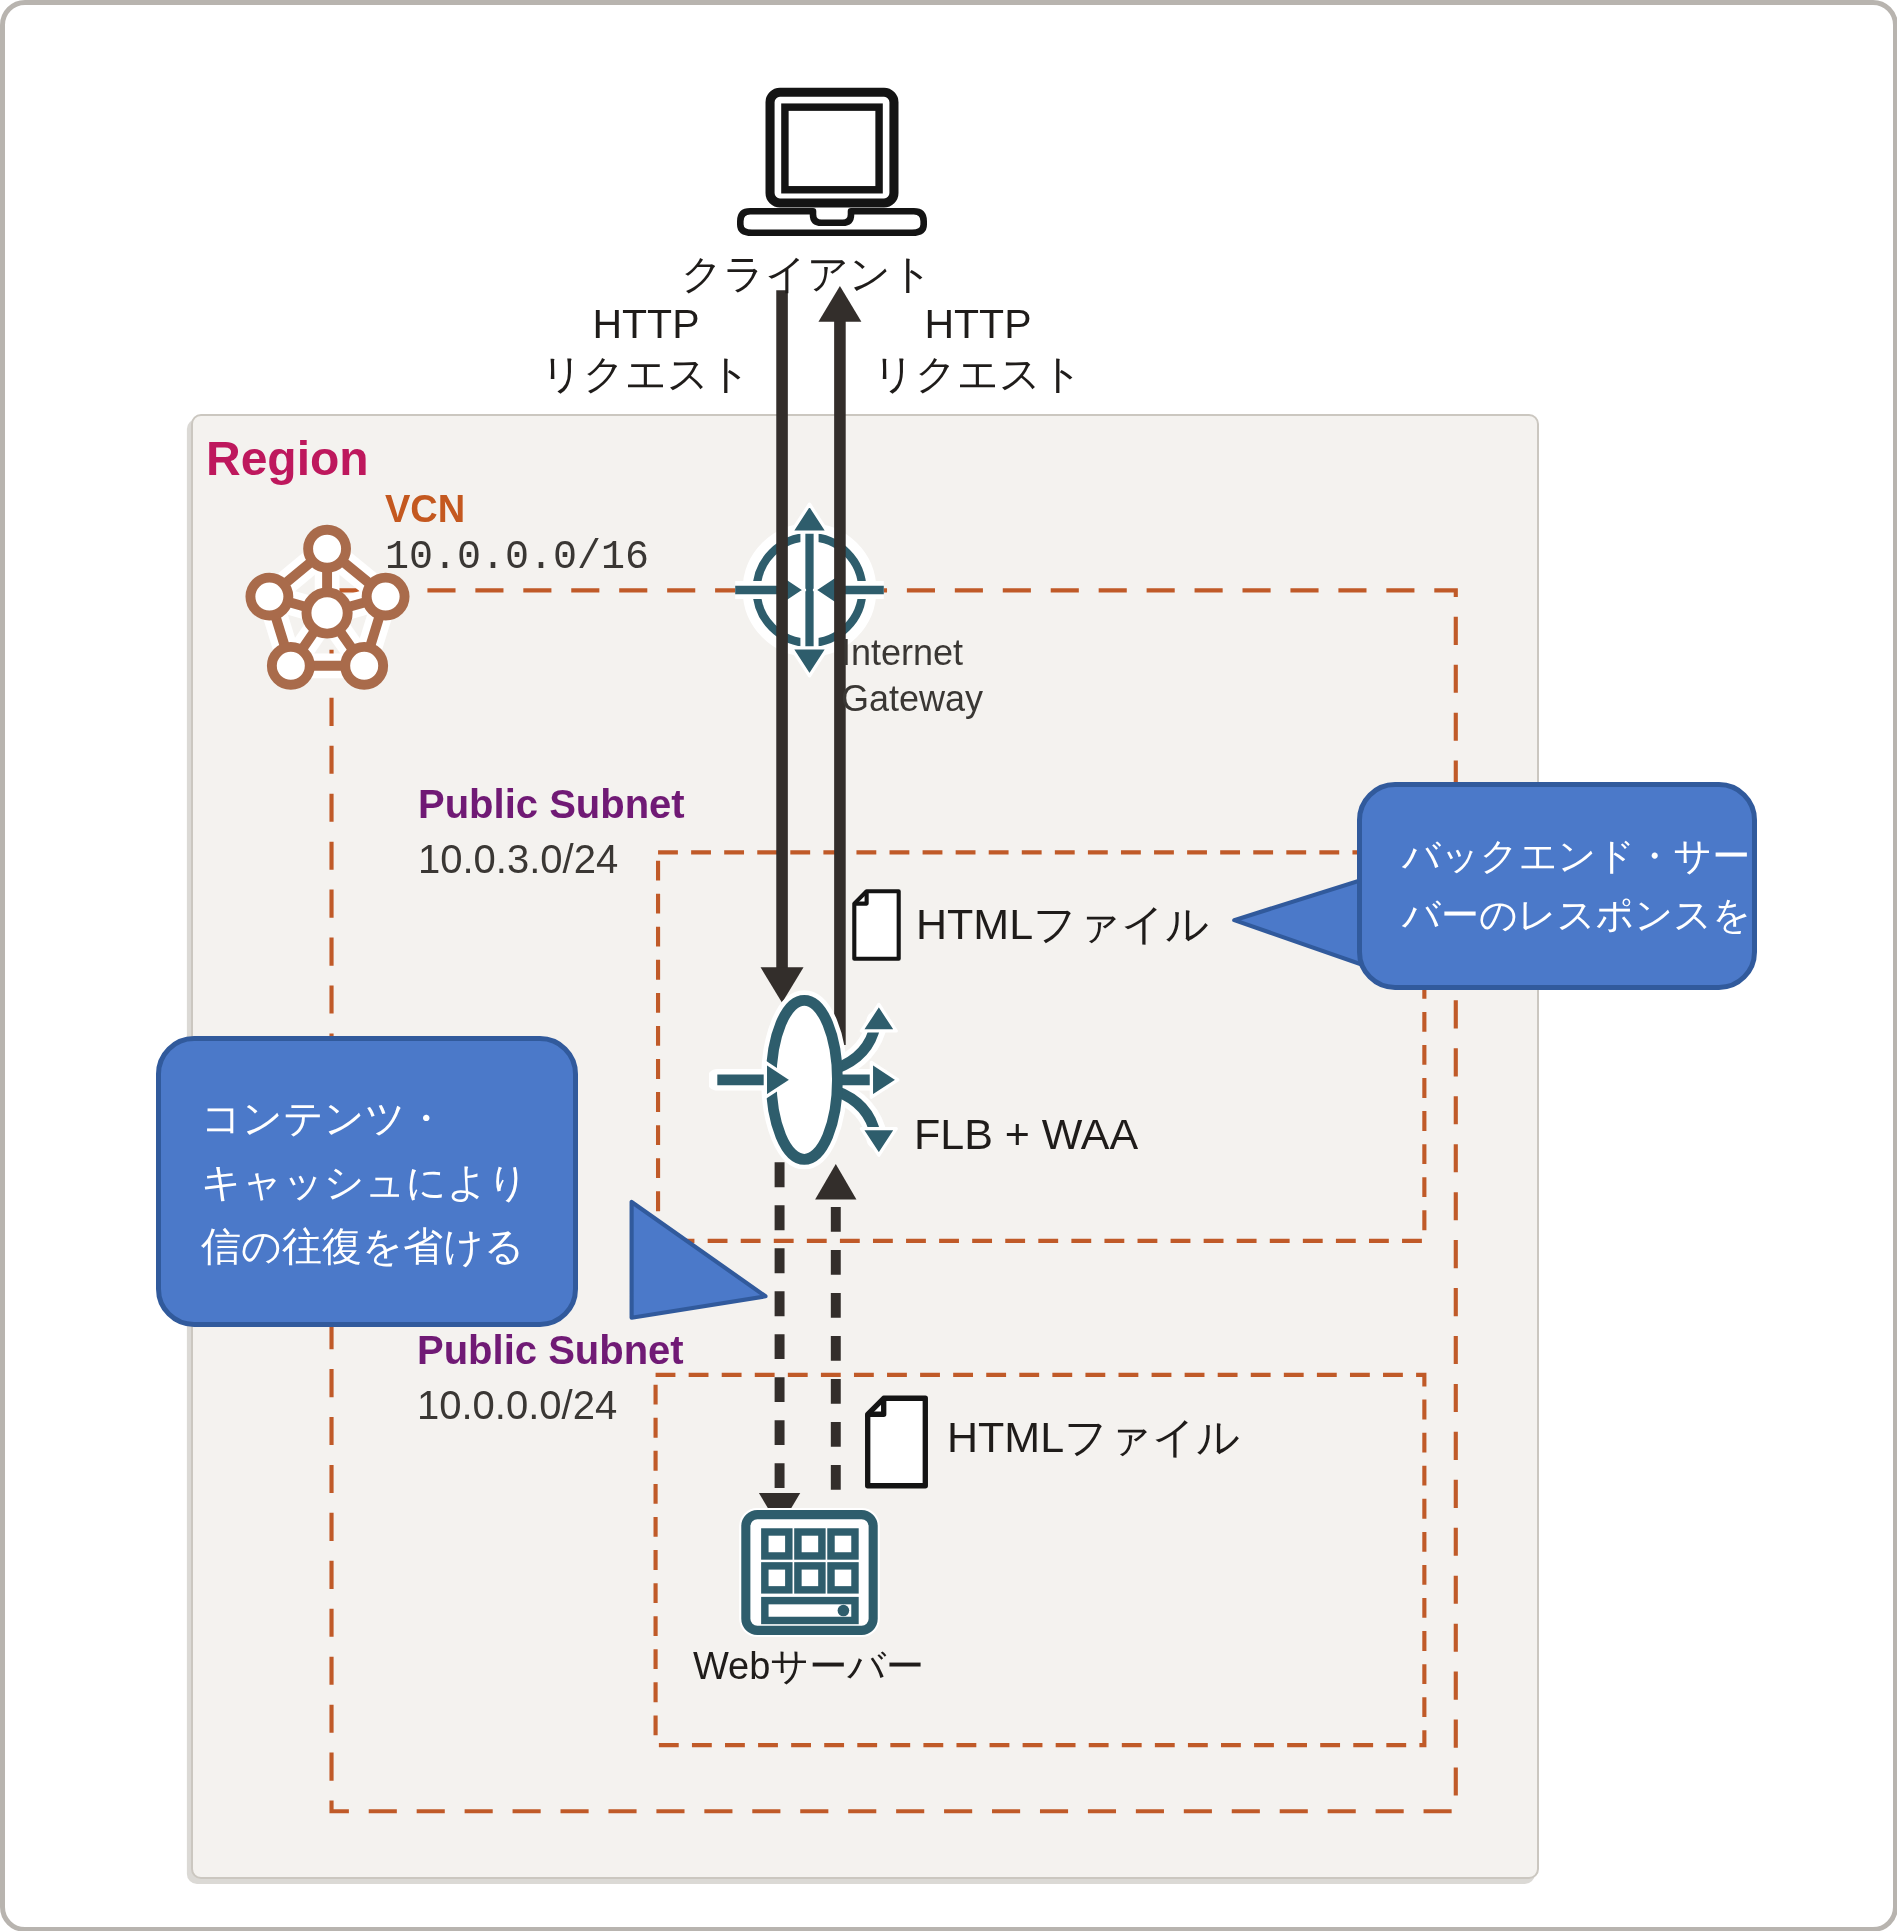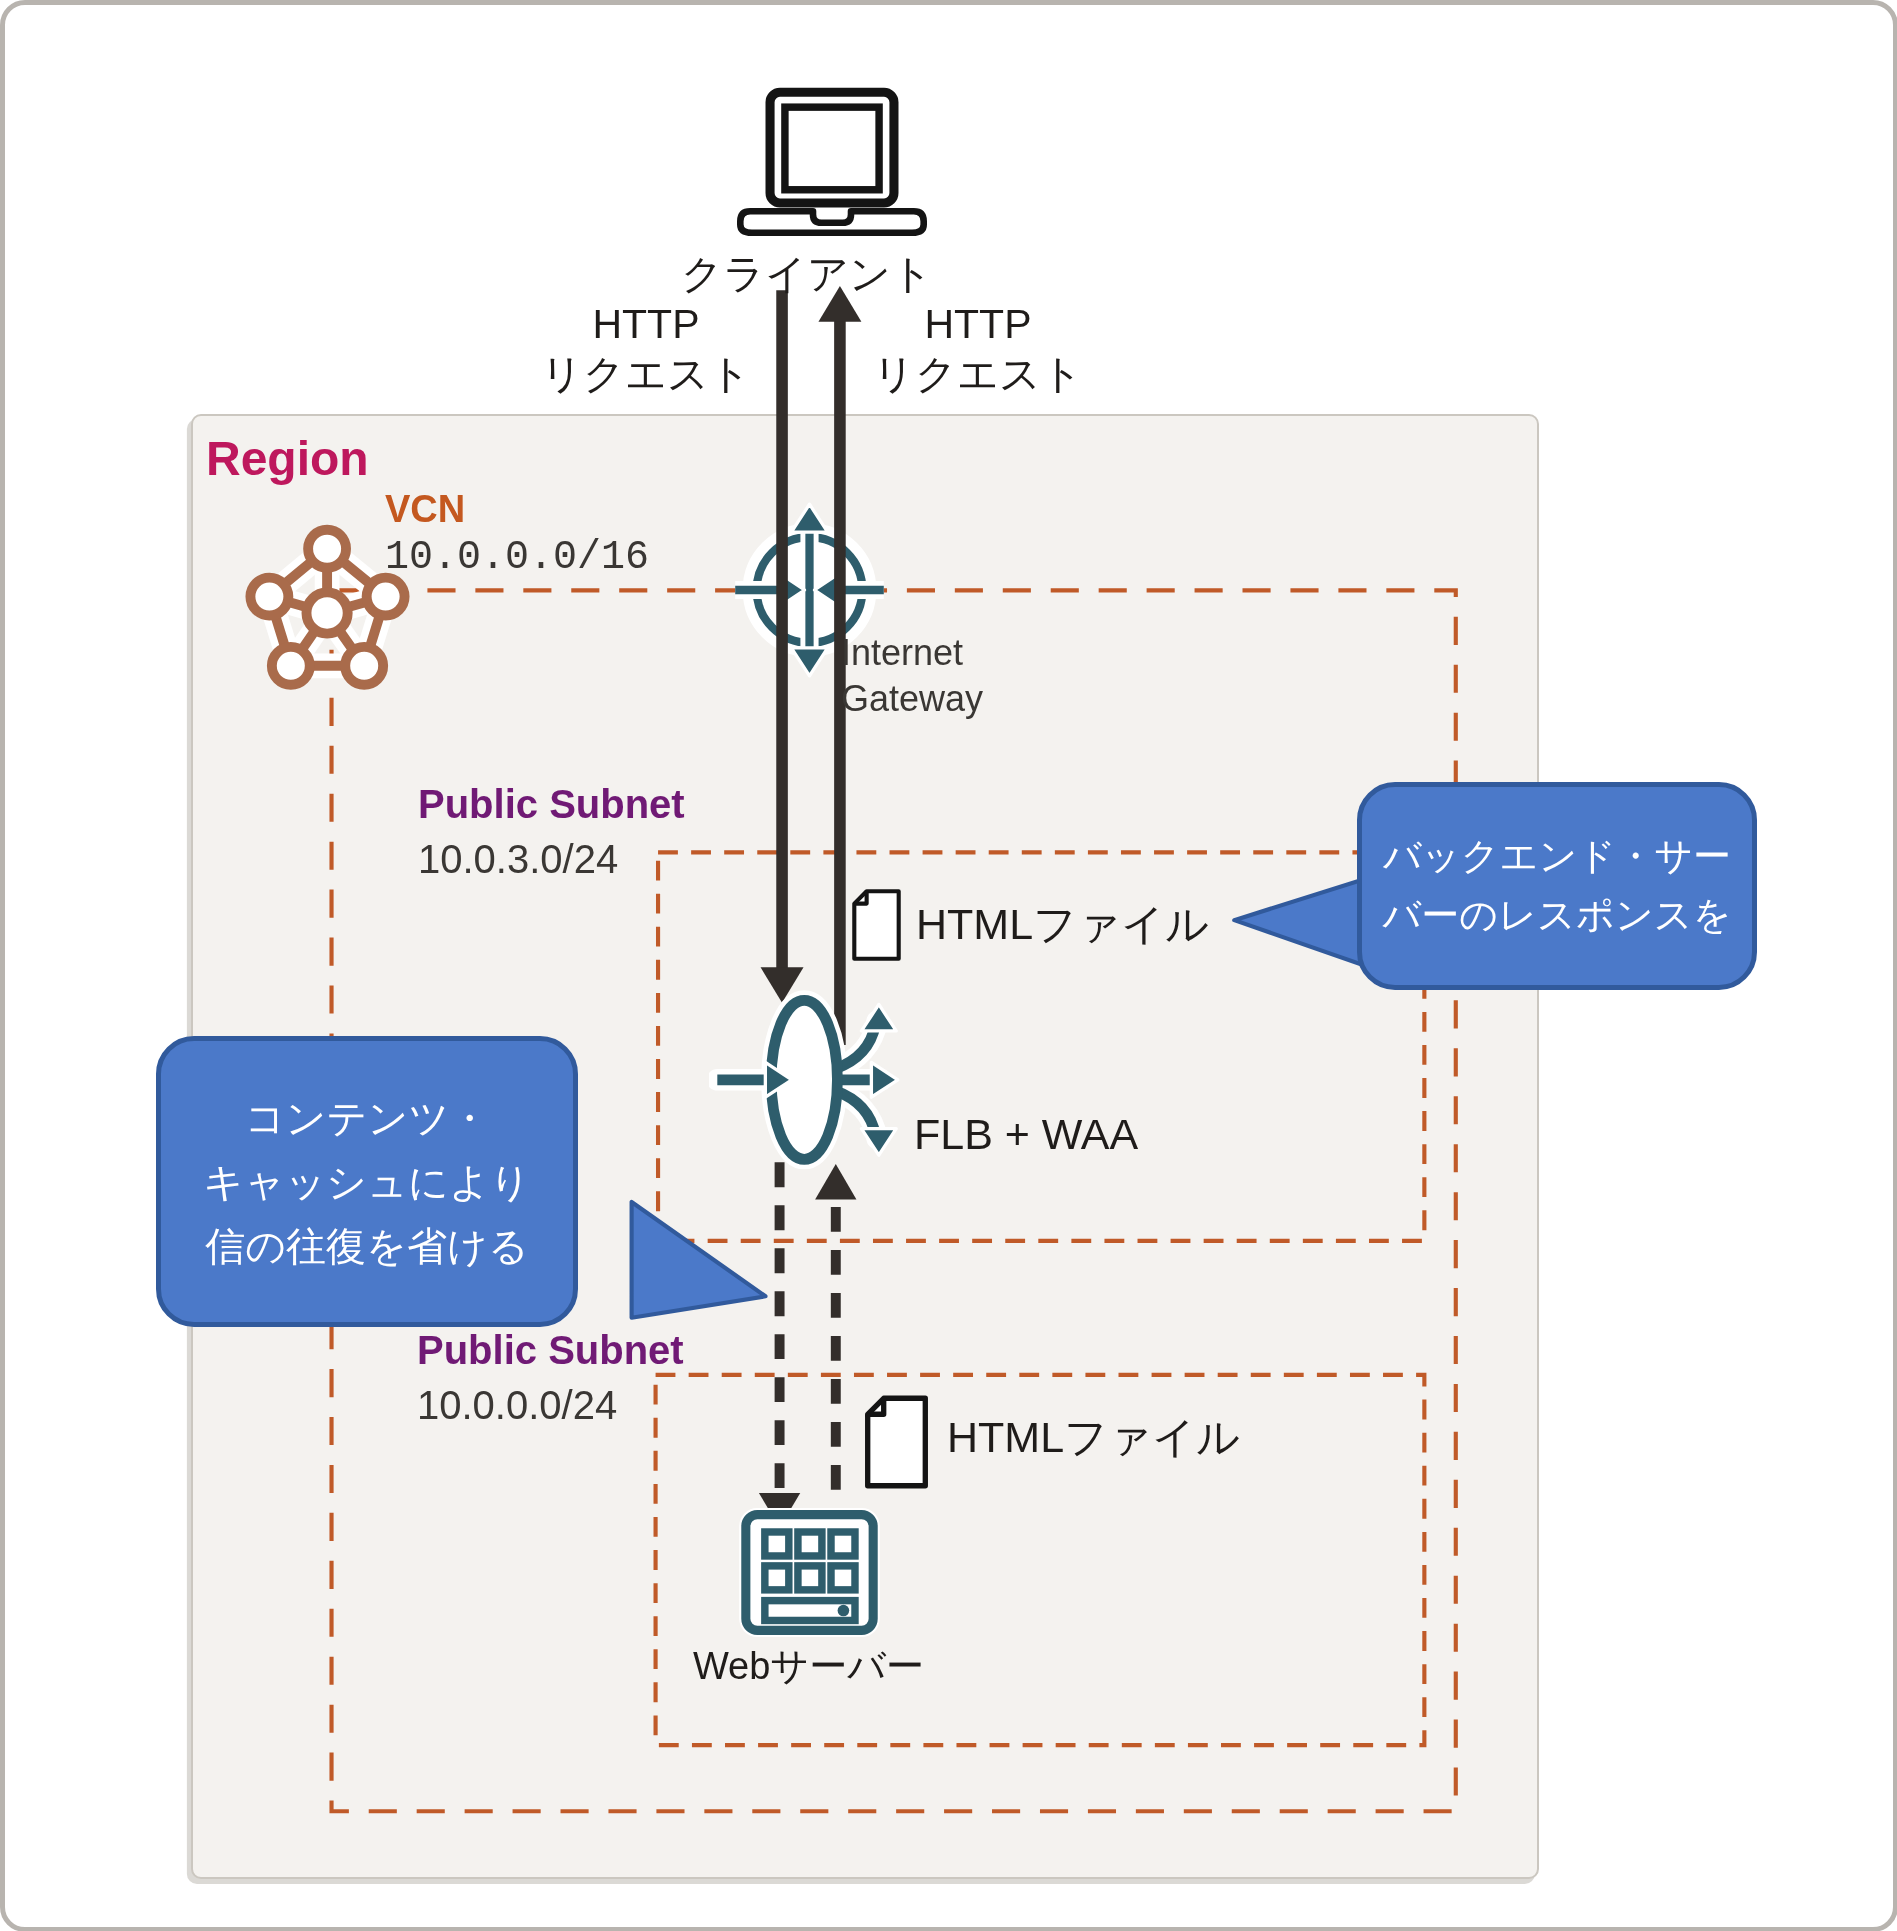--- a/index.html
+++ b/index.html
@@ -16,21 +16,21 @@
     box-shadow:-4.1px 5px 0 rgba(175,170,162,.45);z-index:1;
   }
   svg.overlay{left:0;top:0;width:1898px;height:1932px;pointer-events:none;}
   #svg-boxes{z-index:3;}
   #ig-icon{z-index:4;}
   #svg-arrows{z-index:5;}
   .icon{z-index:6;}
   .label{z-index:7;line-height:1.2;white-space:nowrap;}
   .callout{
     z-index:8;background:#4b79c9;border:5px solid #315a9c;border-radius:38px;
-    color:#ffffff;text-align:center;display:flex;flex-direction:column;justify-content:center;
+    color:#ffffff;display:flex;flex-direction:column;justify-content:center;padding-left:40px;
   }
   .callout span{display:block;}
   #callout-compress{left:1352px;top:777px;width:400px;height:208px;font-size:38px;line-height:1.56;}
   #callout-cache{left:151px;top:1031px;width:422px;height:291px;font-size:40px;line-height:1.6;}
   #client-label{left:653px;top:245px;width:298px;text-align:center;font-size:41px;color:#1f1c1a;}
   #http-request{left:521px;top:294px;width:240px;text-align:center;font-size:41px;line-height:1.22;color:#1f1c1a;}
   #http-response{left:853px;top:294px;width:240px;text-align:center;font-size:41px;line-height:1.22;color:#1f1c1a;}
   #region-label{left:201px;top:425px;font-size:48px;font-weight:bold;color:#be185d;}
   #vcn-label{left:380px;top:482px;font-size:38px;font-weight:bold;color:#c4581f;}
   #vcn-cidr{left:380px;top:529px;font-size:40px;font-family:Liberation Mono, monospace;}

